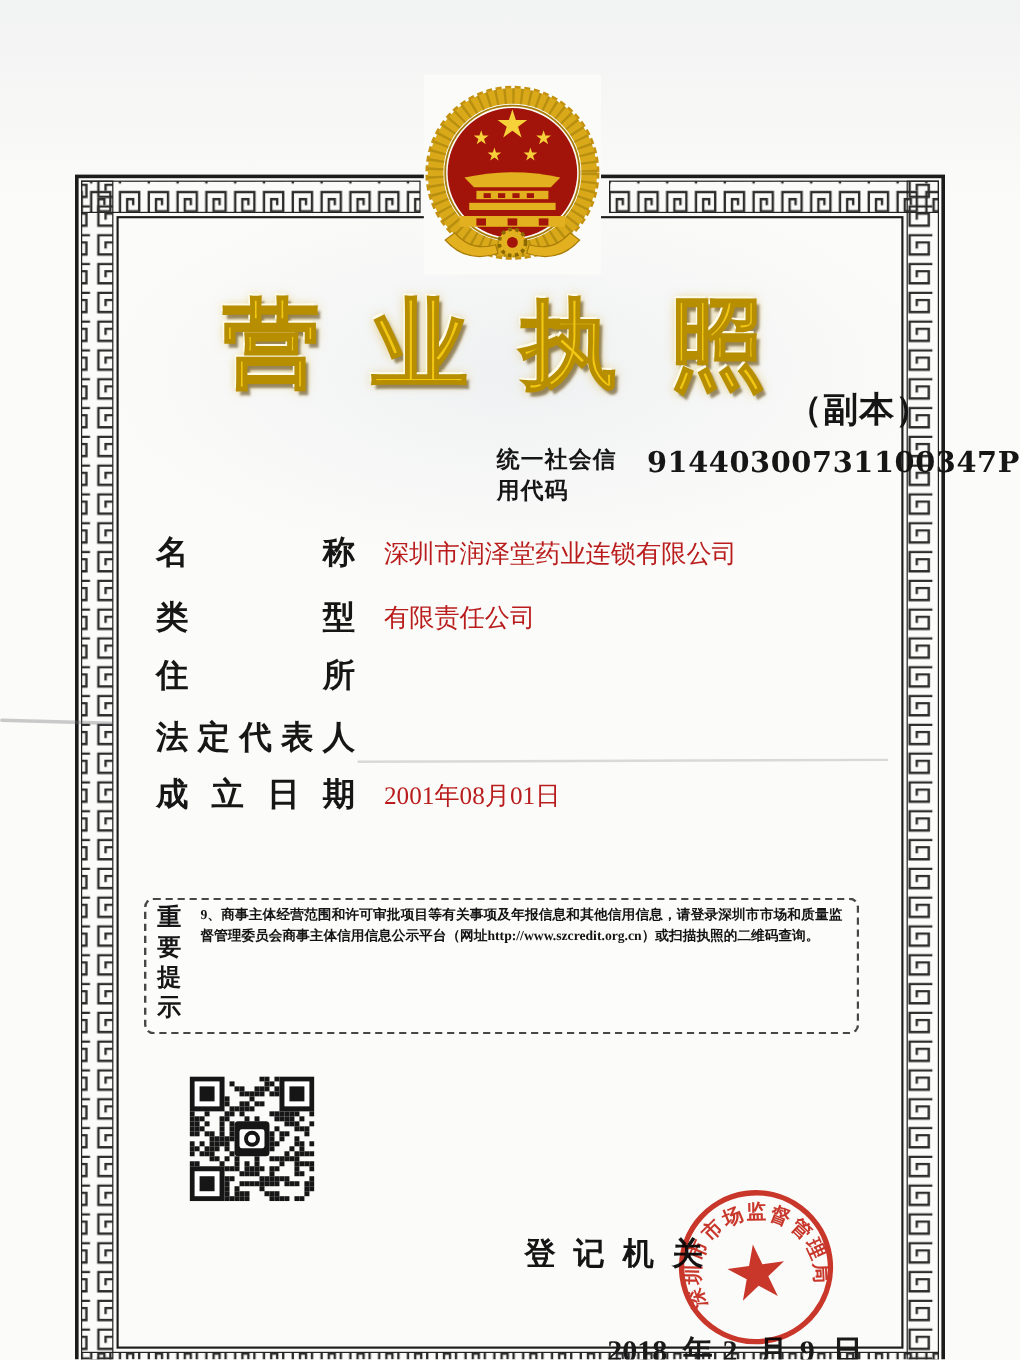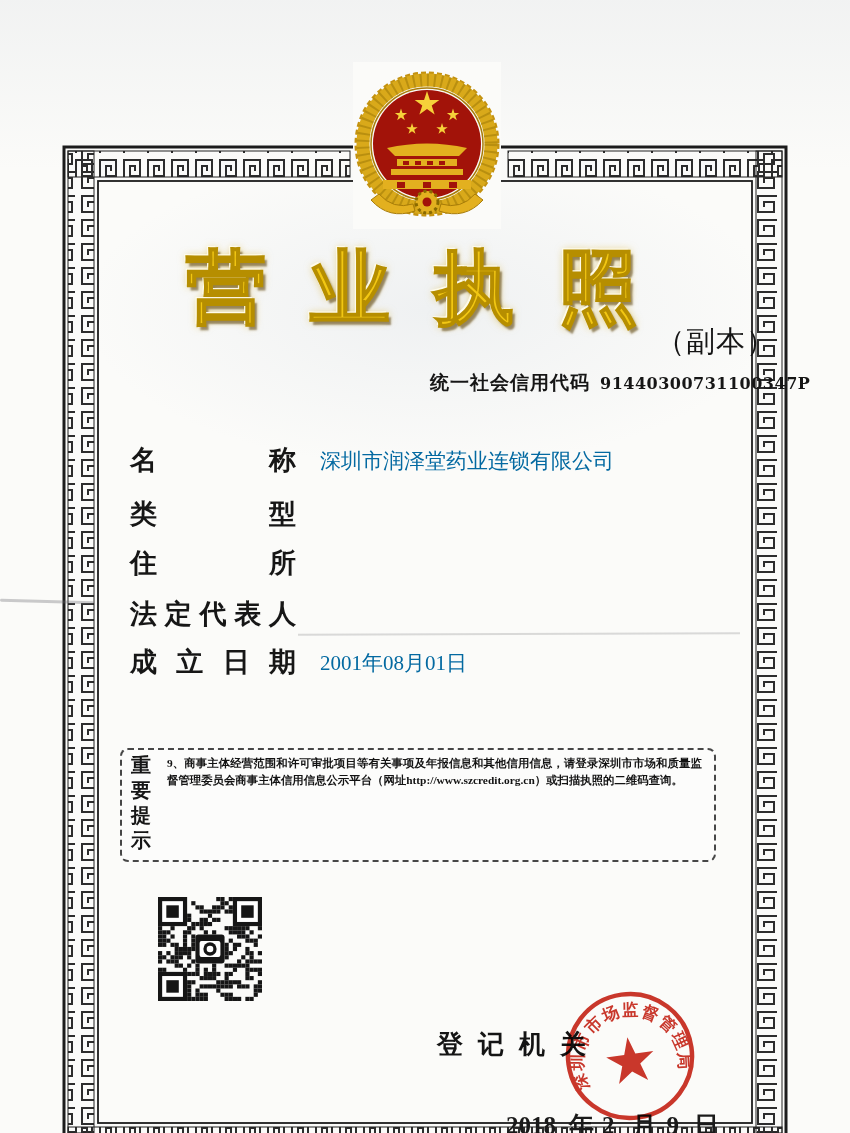--- a/index.html
+++ b/index.html
@@ -10,32 +10,32 @@
     background:linear-gradient(180deg,rgba(203,207,214,.20),rgba(203,207,214,0));}
   .wash-title{position:absolute;left:80px;top:150px;width:700px;height:320px;
     background:radial-gradient(ellipse at 50% 50%,rgba(176,188,205,.16),rgba(176,188,205,0) 70%);}
   .frame{position:absolute;left:0;top:0;}
   .emblem{position:absolute;left:353px;top:62px;}
   .title-row{position:absolute;left:186px;top:248px;display:flex;gap:44px;
     font-family:"Liberation Serif",serif;font-weight:800;font-size:80px;line-height:1;}
   .gold-char{color:#f2c713;
     text-shadow:-2px -2px 0 rgba(255,252,235,.95), 3px 4px 2px rgba(80,55,0,.55), 0 0 9px rgba(214,165,10,.55);
     -webkit-text-stroke:1.5px #b68e00;}
-  .copy-label{position:absolute;left:656px;top:322px;font-size:29px;font-weight:400;
+  .copy-label{position:absolute;left:656px;top:322px;font-size:29px;font-weight:700;
     color:#151515;letter-spacing:1px;}
-  .credit-line{position:absolute;left:430px;top:370px;display:flex;align-items:center;}
+  .credit-line{position:absolute;left:414px;top:370px;display:flex;align-items:flex-start;}
   .credit-label{font-size:19px;font-weight:800;color:#161616;letter-spacing:1px;}
-  .credit-code{margin-left:10px;font-size:16px;font-weight:700;color:#161616;
+  .credit-code{margin-left:10px;font-size:24px;font-weight:700;color:#161616;
     font-family:"DejaVu Serif",serif;letter-spacing:.5px;}
   .frow{position:absolute;left:130px;width:630px;display:flex;align-items:flex-start;}
   .r1{top:444px}.r2{top:498px}.r3{top:547px}.r4{top:598px}.r5{top:646px}
   .flabel{width:166px;display:flex;justify-content:space-between;
     font-size:27px;font-weight:800;color:#161616;line-height:32px;flex:none;}
   .fvalue{margin-left:24px;width:434px;font-family:"Liberation Serif",serif;
-    font-size:21px;color:#0369a1;line-height:29px;padding-top:3px;}
+    font-size:21px;color:#b91c1c;line-height:29px;padding-top:3px;}
   .underline-artifact{position:absolute;left:298px;top:633px;width:442px;height:2px;
     background:rgba(130,130,132,.28);transform:rotate(-.2deg);}
   .crease-artifact{position:absolute;left:0;top:600px;width:94px;height:3px;
     background:rgba(110,110,114,.35);transform:rotate(1.6deg);border-radius:2px;}
   .notice{position:absolute;left:120px;top:748px;width:592px;height:110px;
     border:2px dashed #474747;border-radius:8px;display:flex;background:rgba(255,255,255,.35);}
   .notice-side{width:26px;margin:5px 2px 0 9px;display:flex;flex-direction:column;gap:5px;
     font-size:20px;font-weight:800;color:#161616;line-height:1;flex:none;}
   .notice-body{padding:5px 12px 4px 8px;}
   .notice-body p{margin:0 0 3px 0;font-family:"Liberation Serif",serif;font-weight:700;
@@ -126,20 +126,21 @@
       <span>名</span>
       <span>称</span>
     </div>
     <div class="fvalue">深圳市润泽堂药业连锁有限公司</div>
   </div>
   <div class="frow r2">
     <div class="flabel">
       <span>类</span>
       <span>型</span>
     </div>
+    <div class="fvalue">有限责任公司</div>
   </div>
   <div class="frow r3">
     <div class="flabel">
       <span>住</span>
       <span>所</span>
     </div>
   </div>
   <div class="frow r4">
     <div class="flabel">
       <span>法</span>

